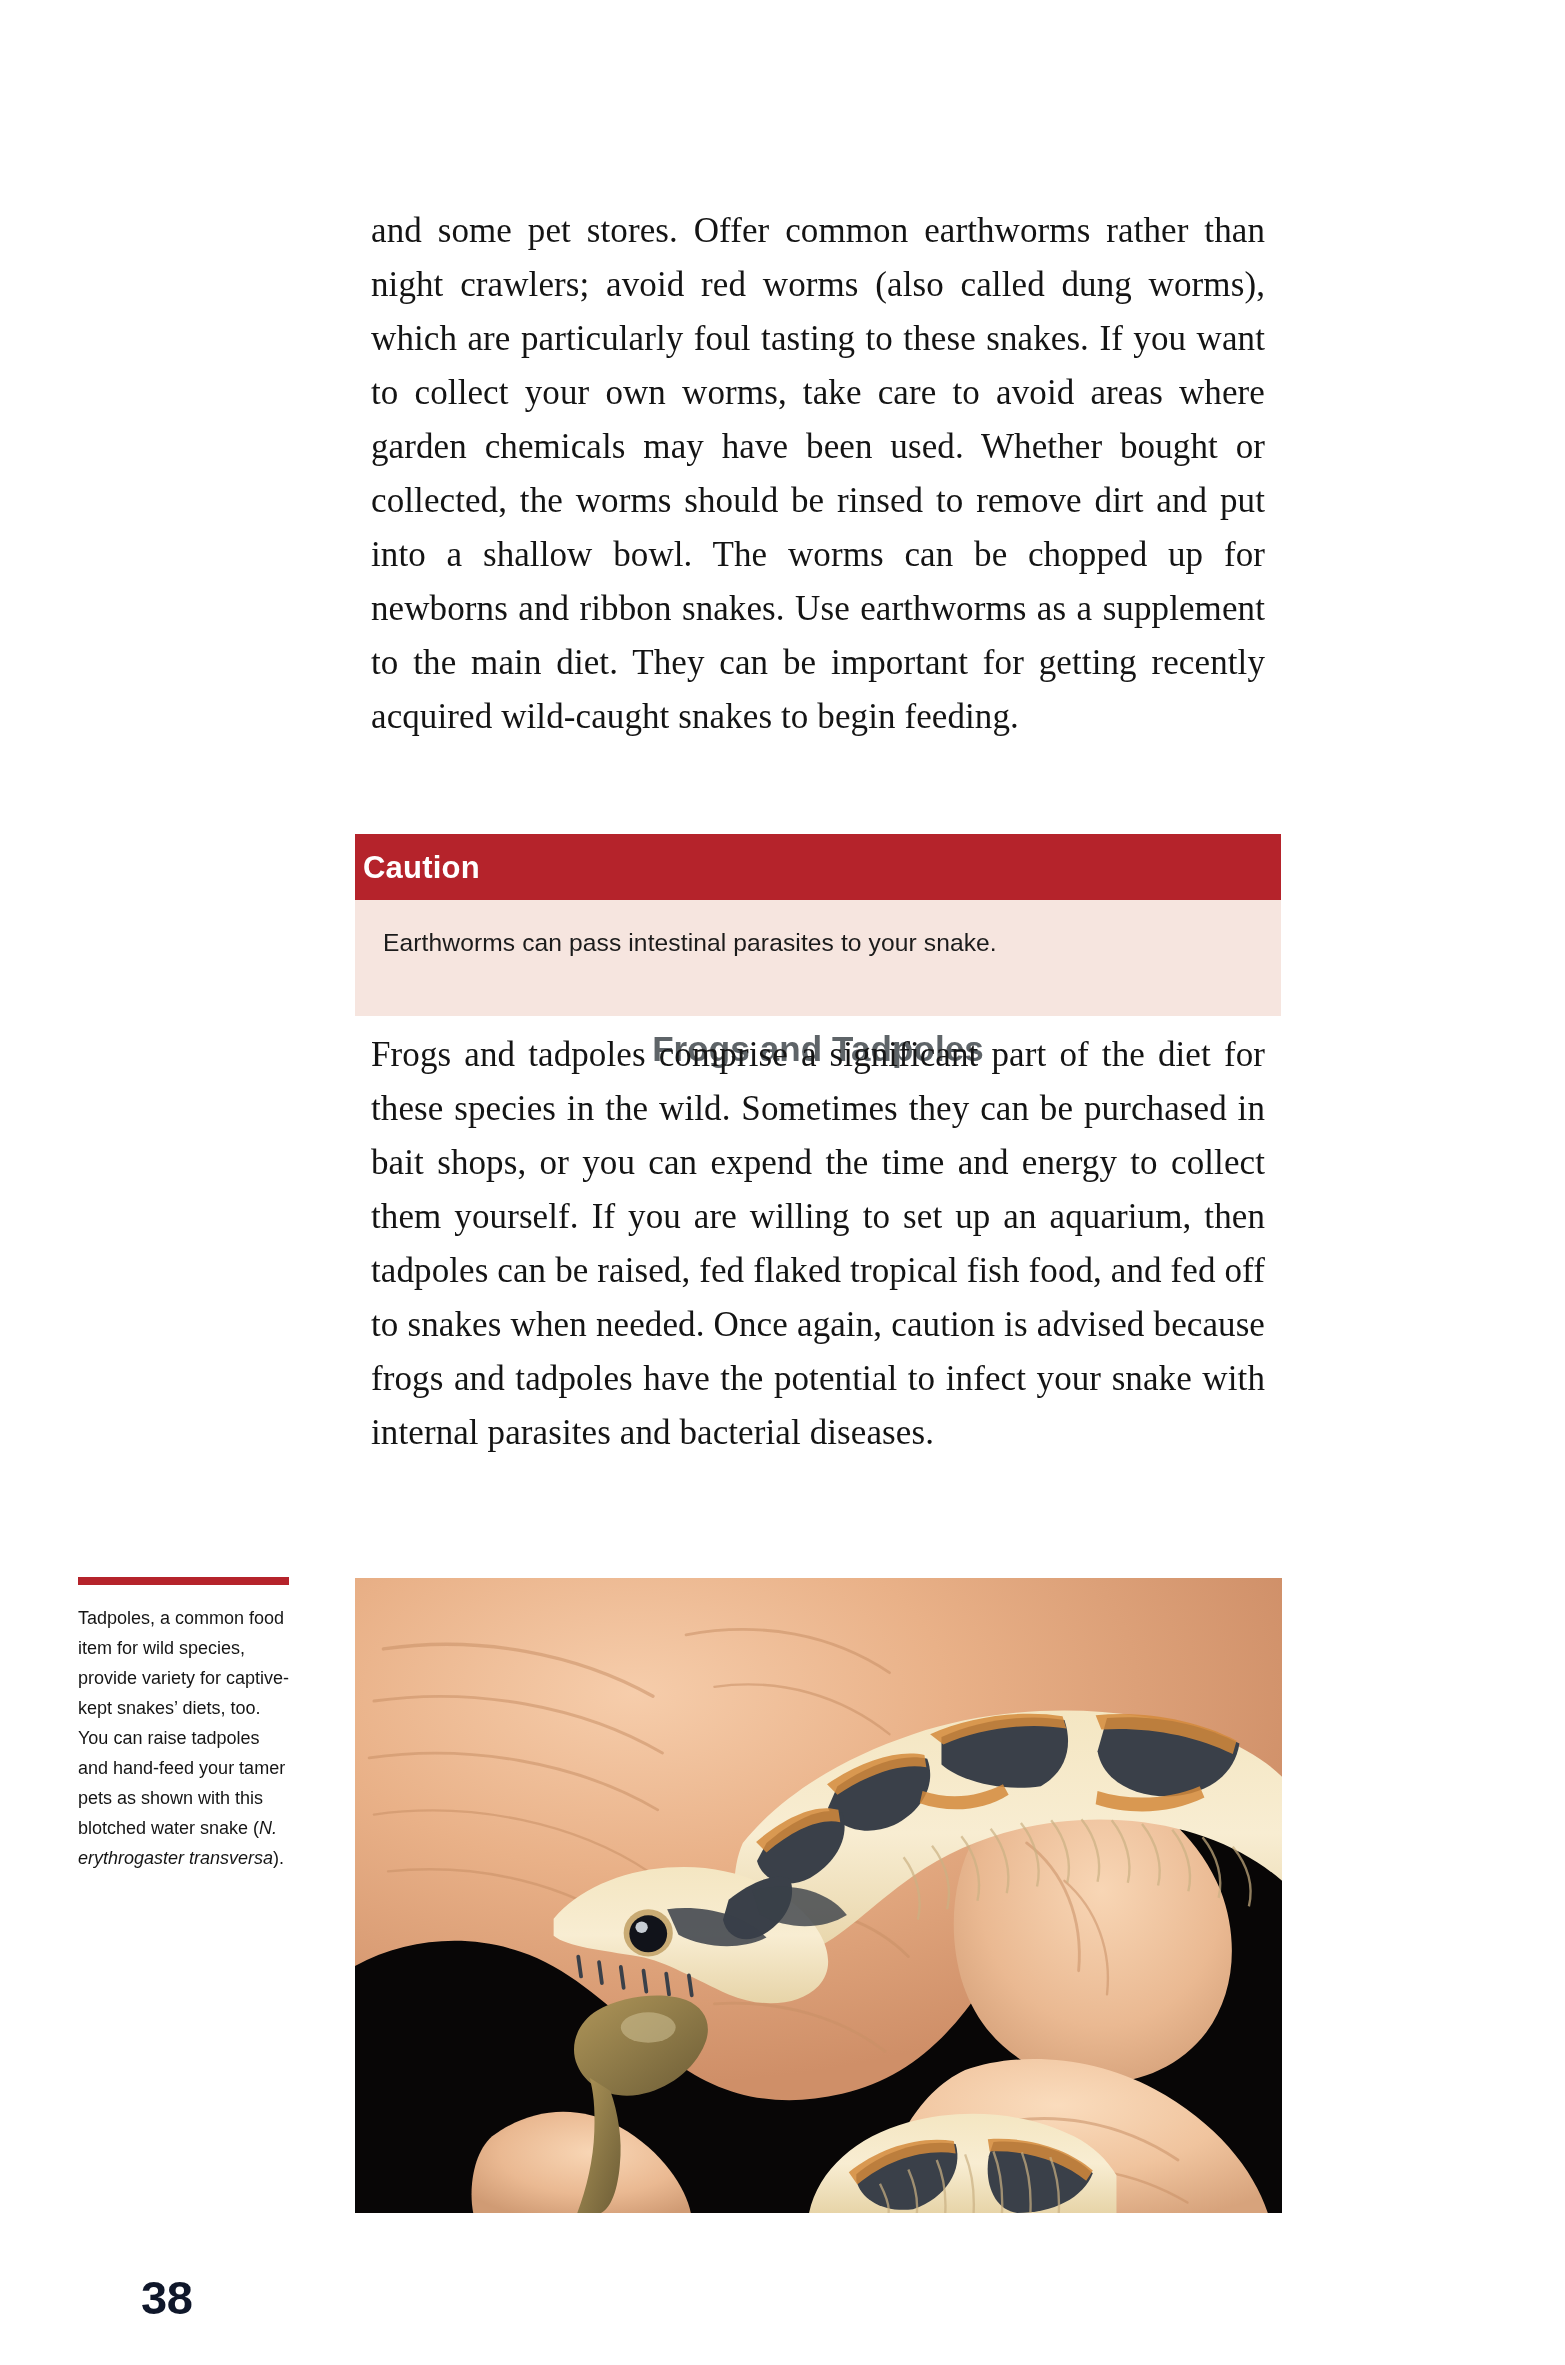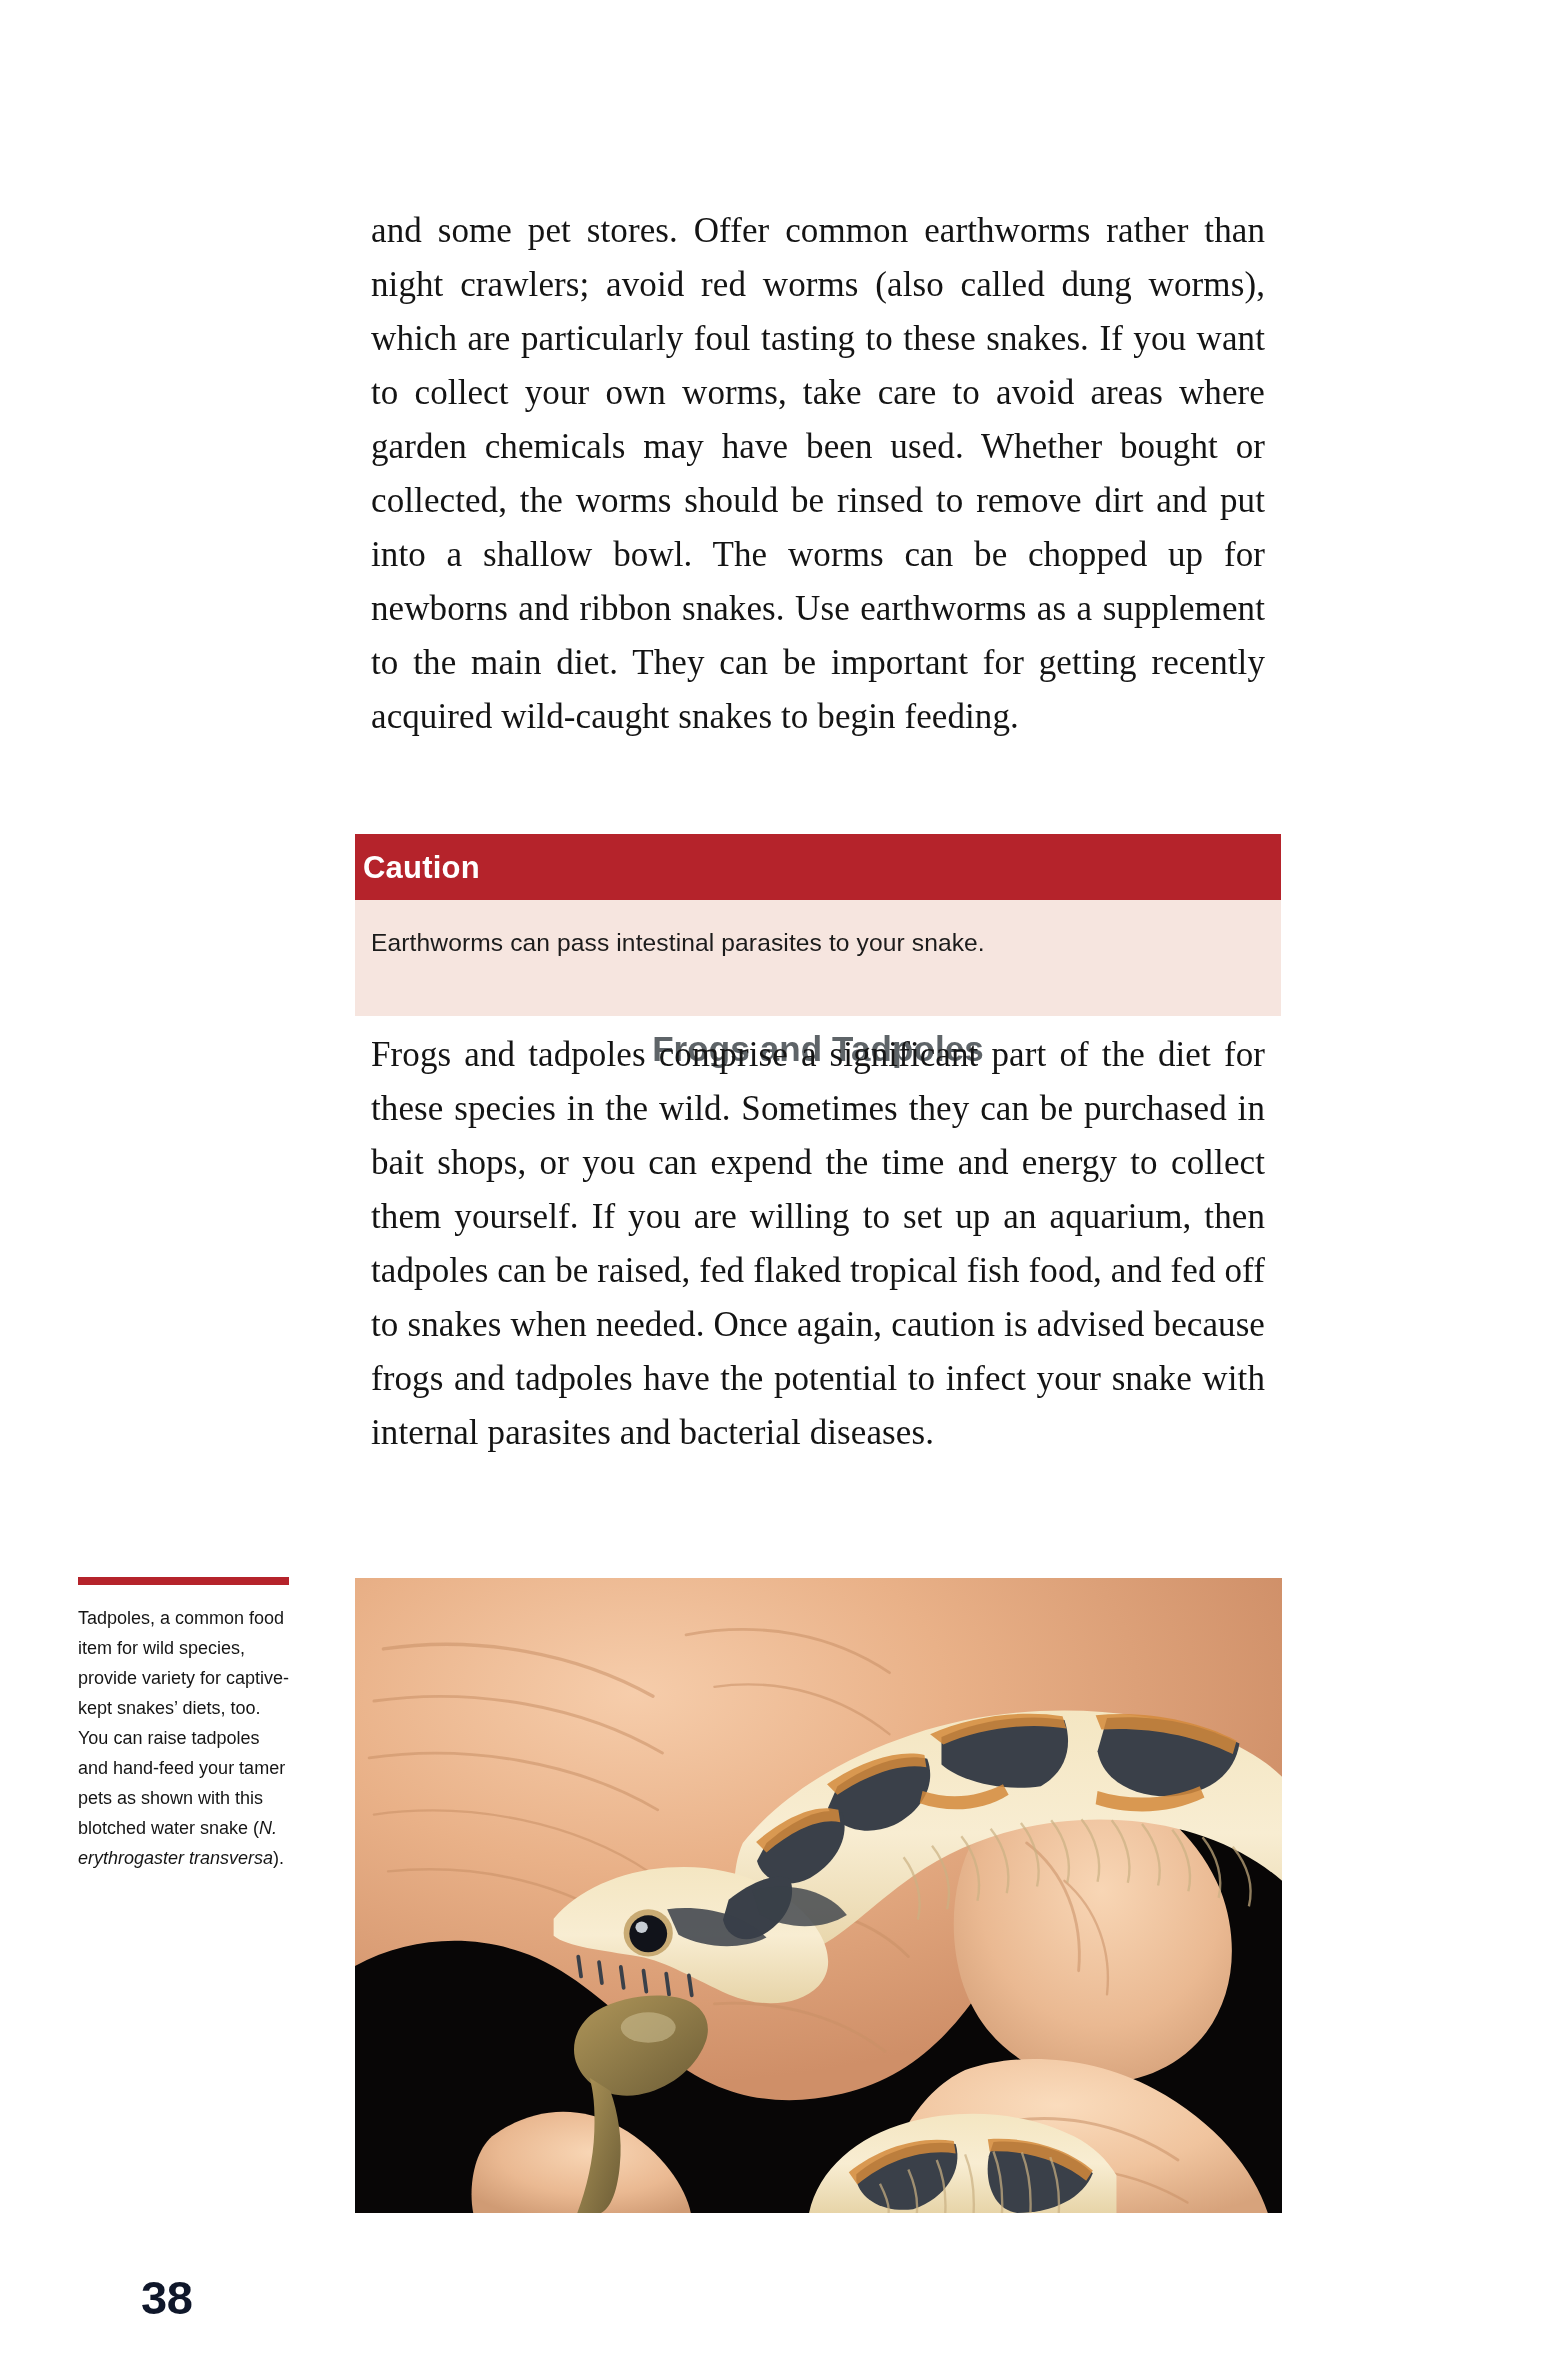--- a/index.html
+++ b/index.html
@@ -66,21 +66,21 @@
     font-weight: 700;
     font-size: 31px;
     line-height: 31px;
     color: #ffffff;
     letter-spacing: 0.2px;
   }
   .caution-body {
     background: #F6E5DF;
     height: 116px;
     box-sizing: border-box;
-    padding: 29px 16px 0 16px;
+    padding: 29px 16px 0 28px;
   }
   .caution-text {
     font-family: "Liberation Sans Narrow", "Liberation Sans", "DejaVu Sans", sans-serif;
     font-stretch: condensed;
     font-weight: 400;
     font-size: 24.6px;
     line-height: 27.4px;
     color: #1b1b1b;
     letter-spacing: 0.1px;
   }

